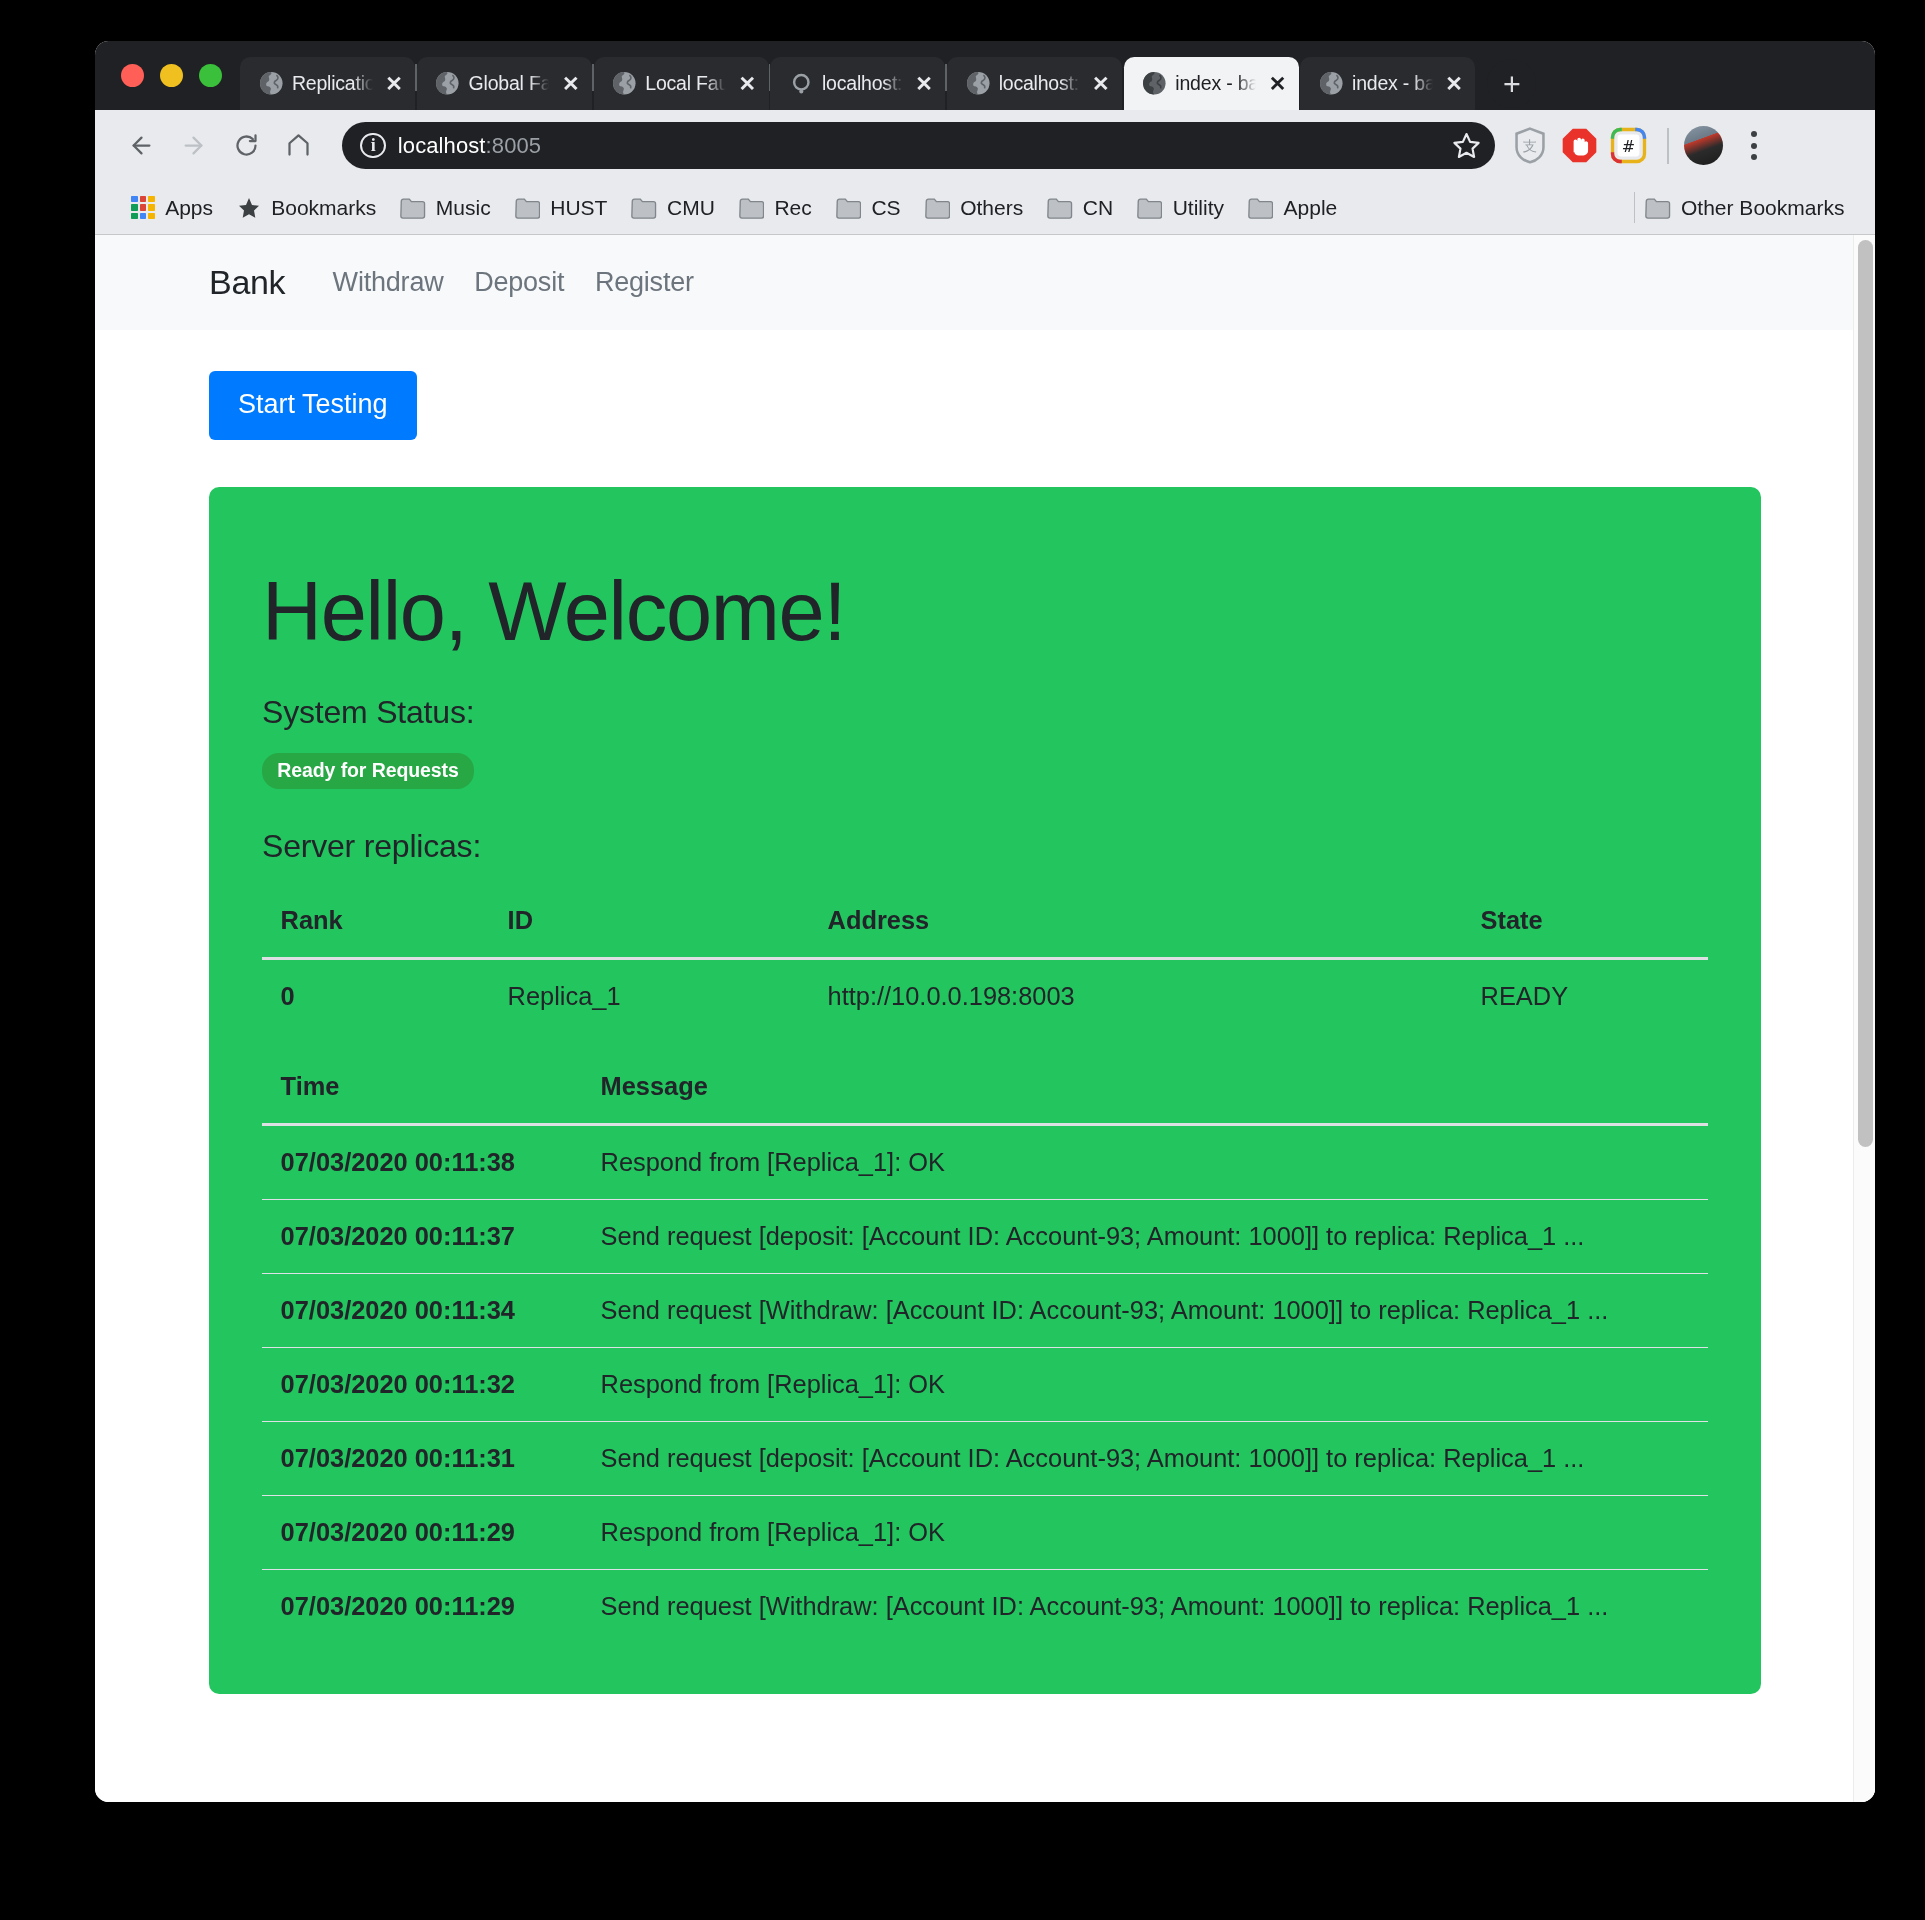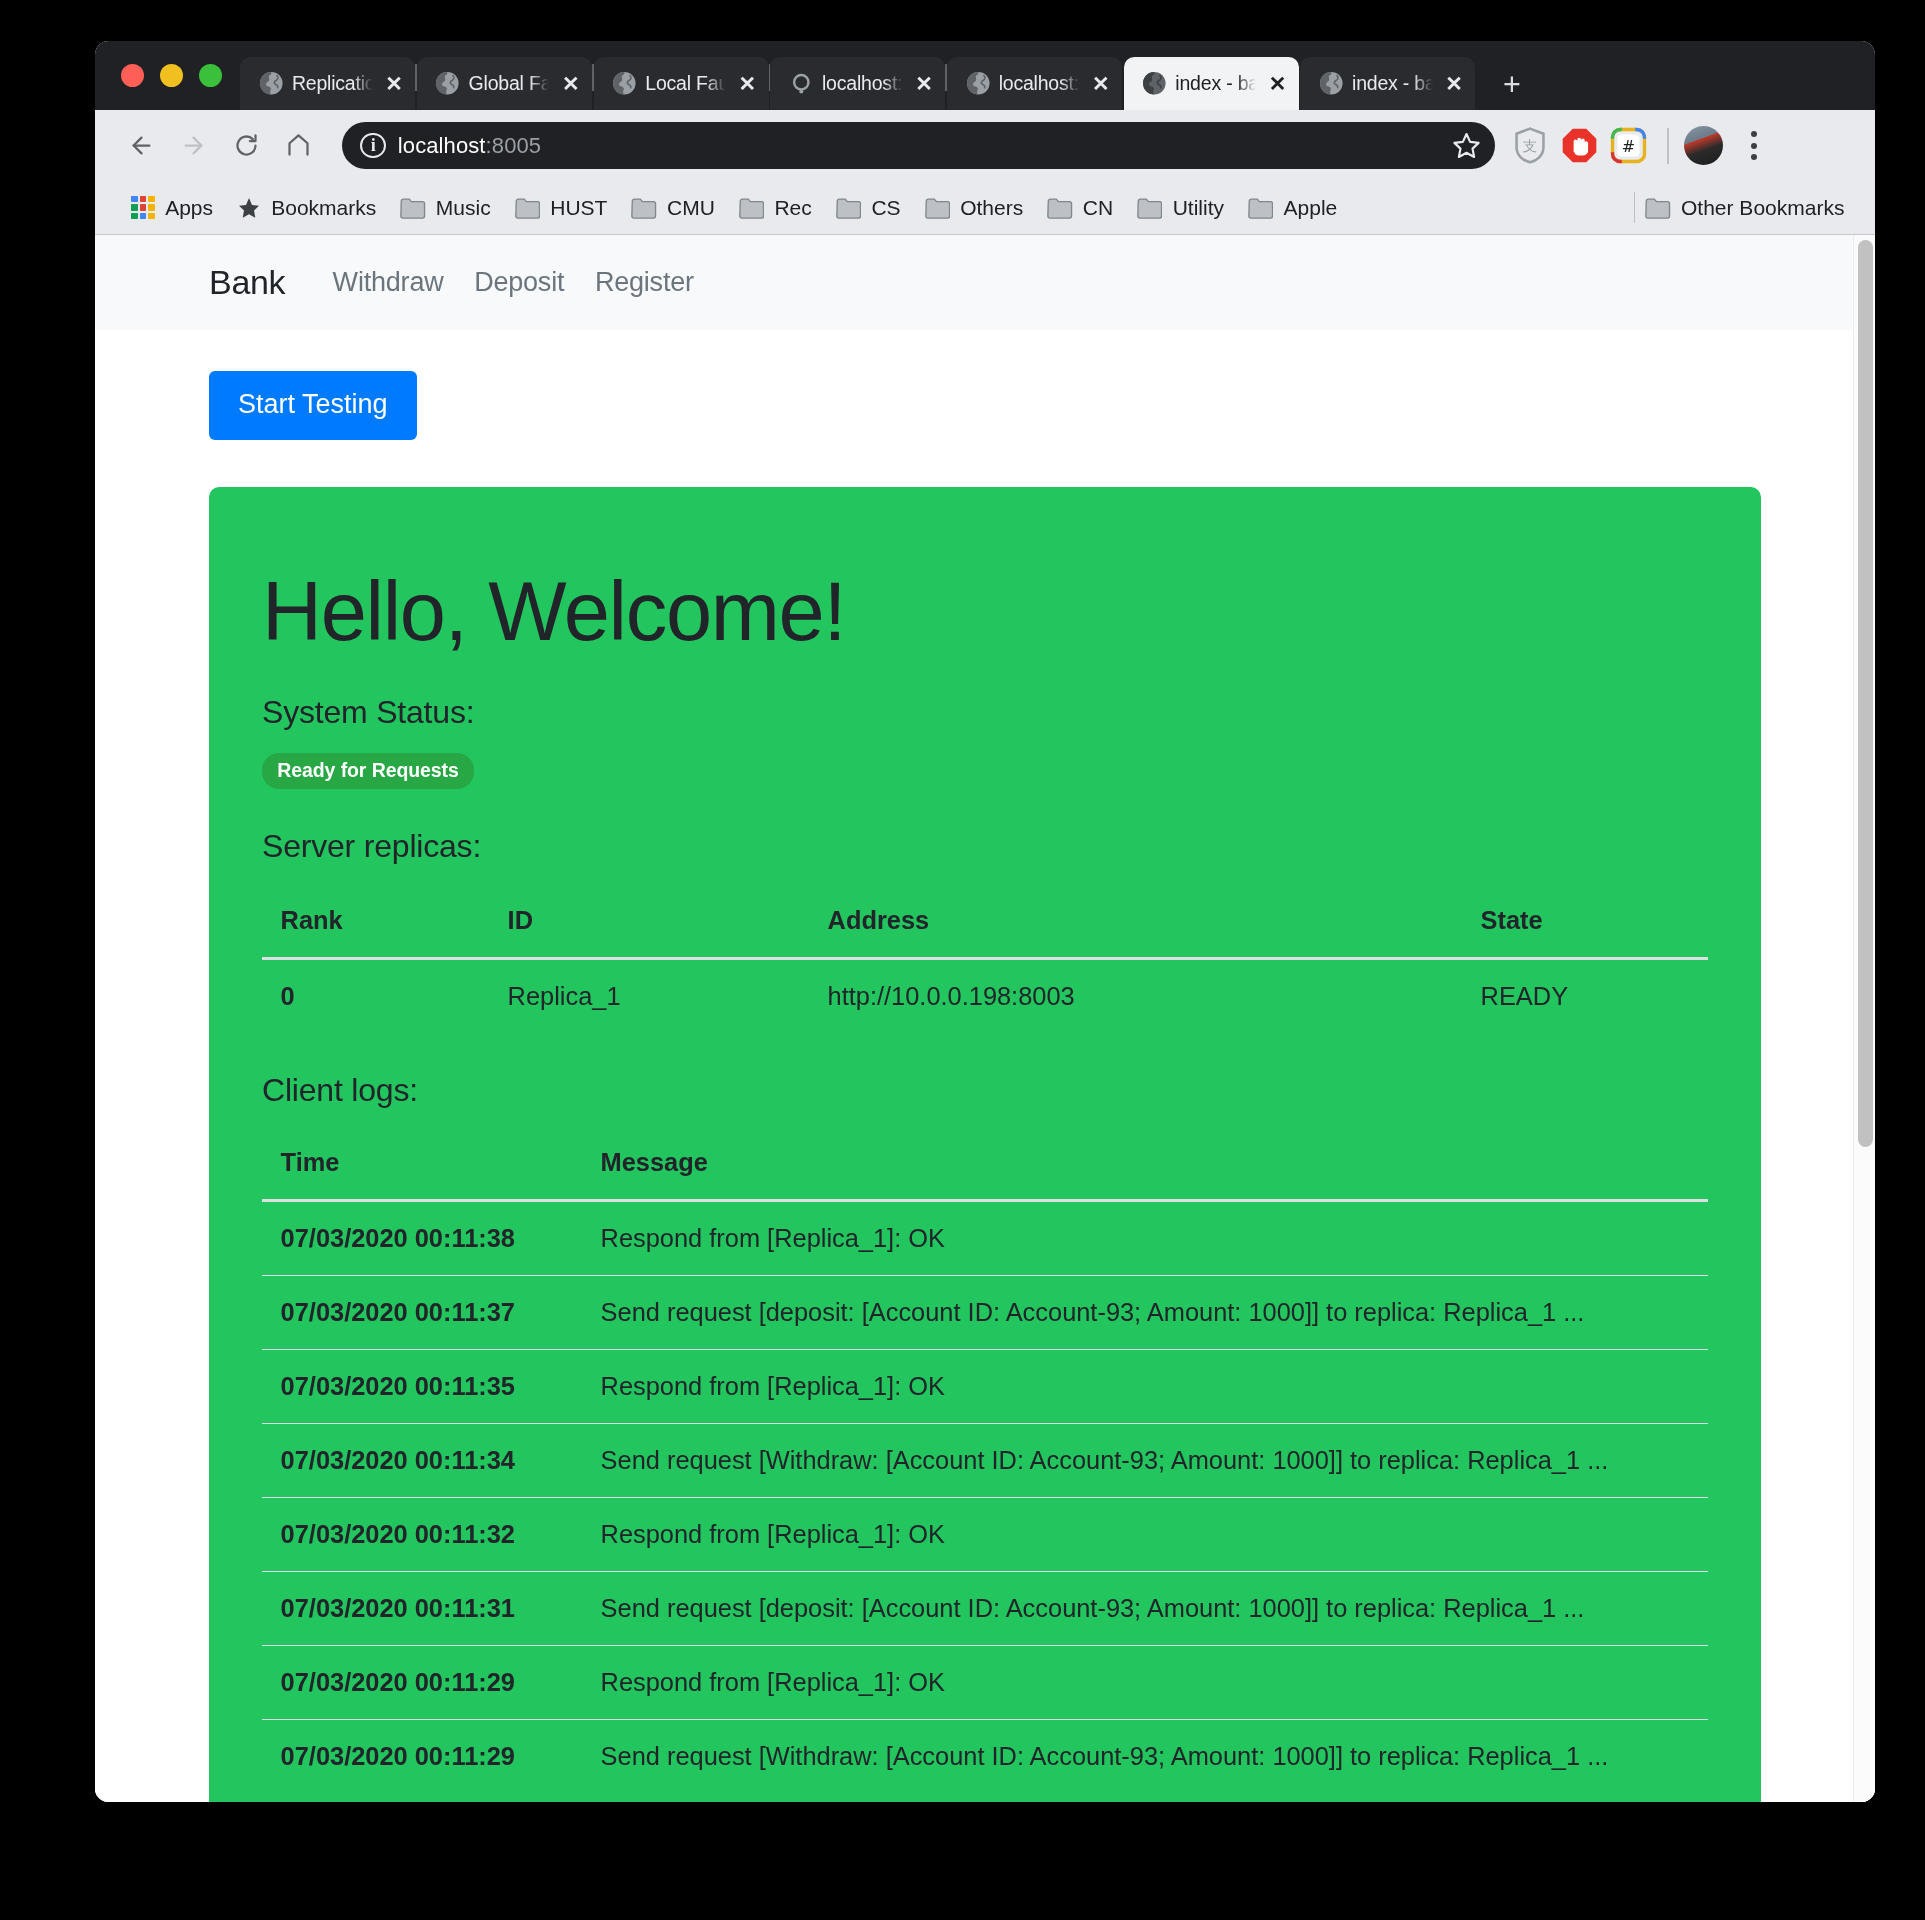--- a/index.html
+++ b/index.html
@@ -624,41 +624,36 @@
           <tbody>
               <tr>
                 <td>0</td>
                 <td>Replica_1</td>
                 <td>http://10.0.0.198:8003</td>
                 <td>READY</td>
               </tr>
             </tbody>
         </table>
 
-        <div class="section-label">Client logs:</div>
 
         <table class="data-table" id="logs-table">
           <thead>
               <tr>
                 <th>Time</th>
                 <th>Message</th>
               </tr>
             </thead>
           <tbody>
               <tr>
                 <td>07/03/2020 00:11:38</td>
                 <td>Respond from [Replica_1]: OK</td>
               </tr>
               <tr>
                 <td>07/03/2020 00:11:37</td>
                 <td>Send request [deposit: [Account ID: Account-93; Amount: 1000]] to replica: Replica_1 ...</td>
-              </tr>
-              <tr>
-                <td>07/03/2020 00:11:35</td>
-                <td>Respond from [Replica_1]: OK</td>
               </tr>
               <tr>
                 <td>07/03/2020 00:11:34</td>
                 <td>Send request [Withdraw: [Account ID: Account-93; Amount: 1000]] to replica: Replica_1 ...</td>
               </tr>
               <tr>
                 <td>07/03/2020 00:11:32</td>
                 <td>Respond from [Replica_1]: OK</td>
               </tr>
               <tr>

